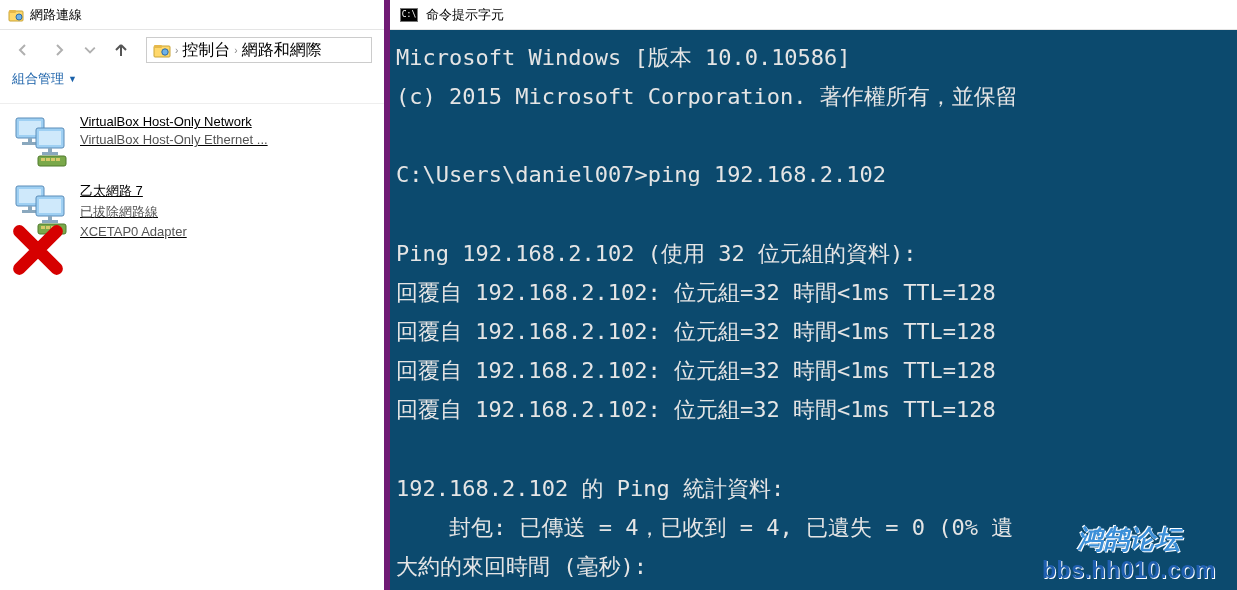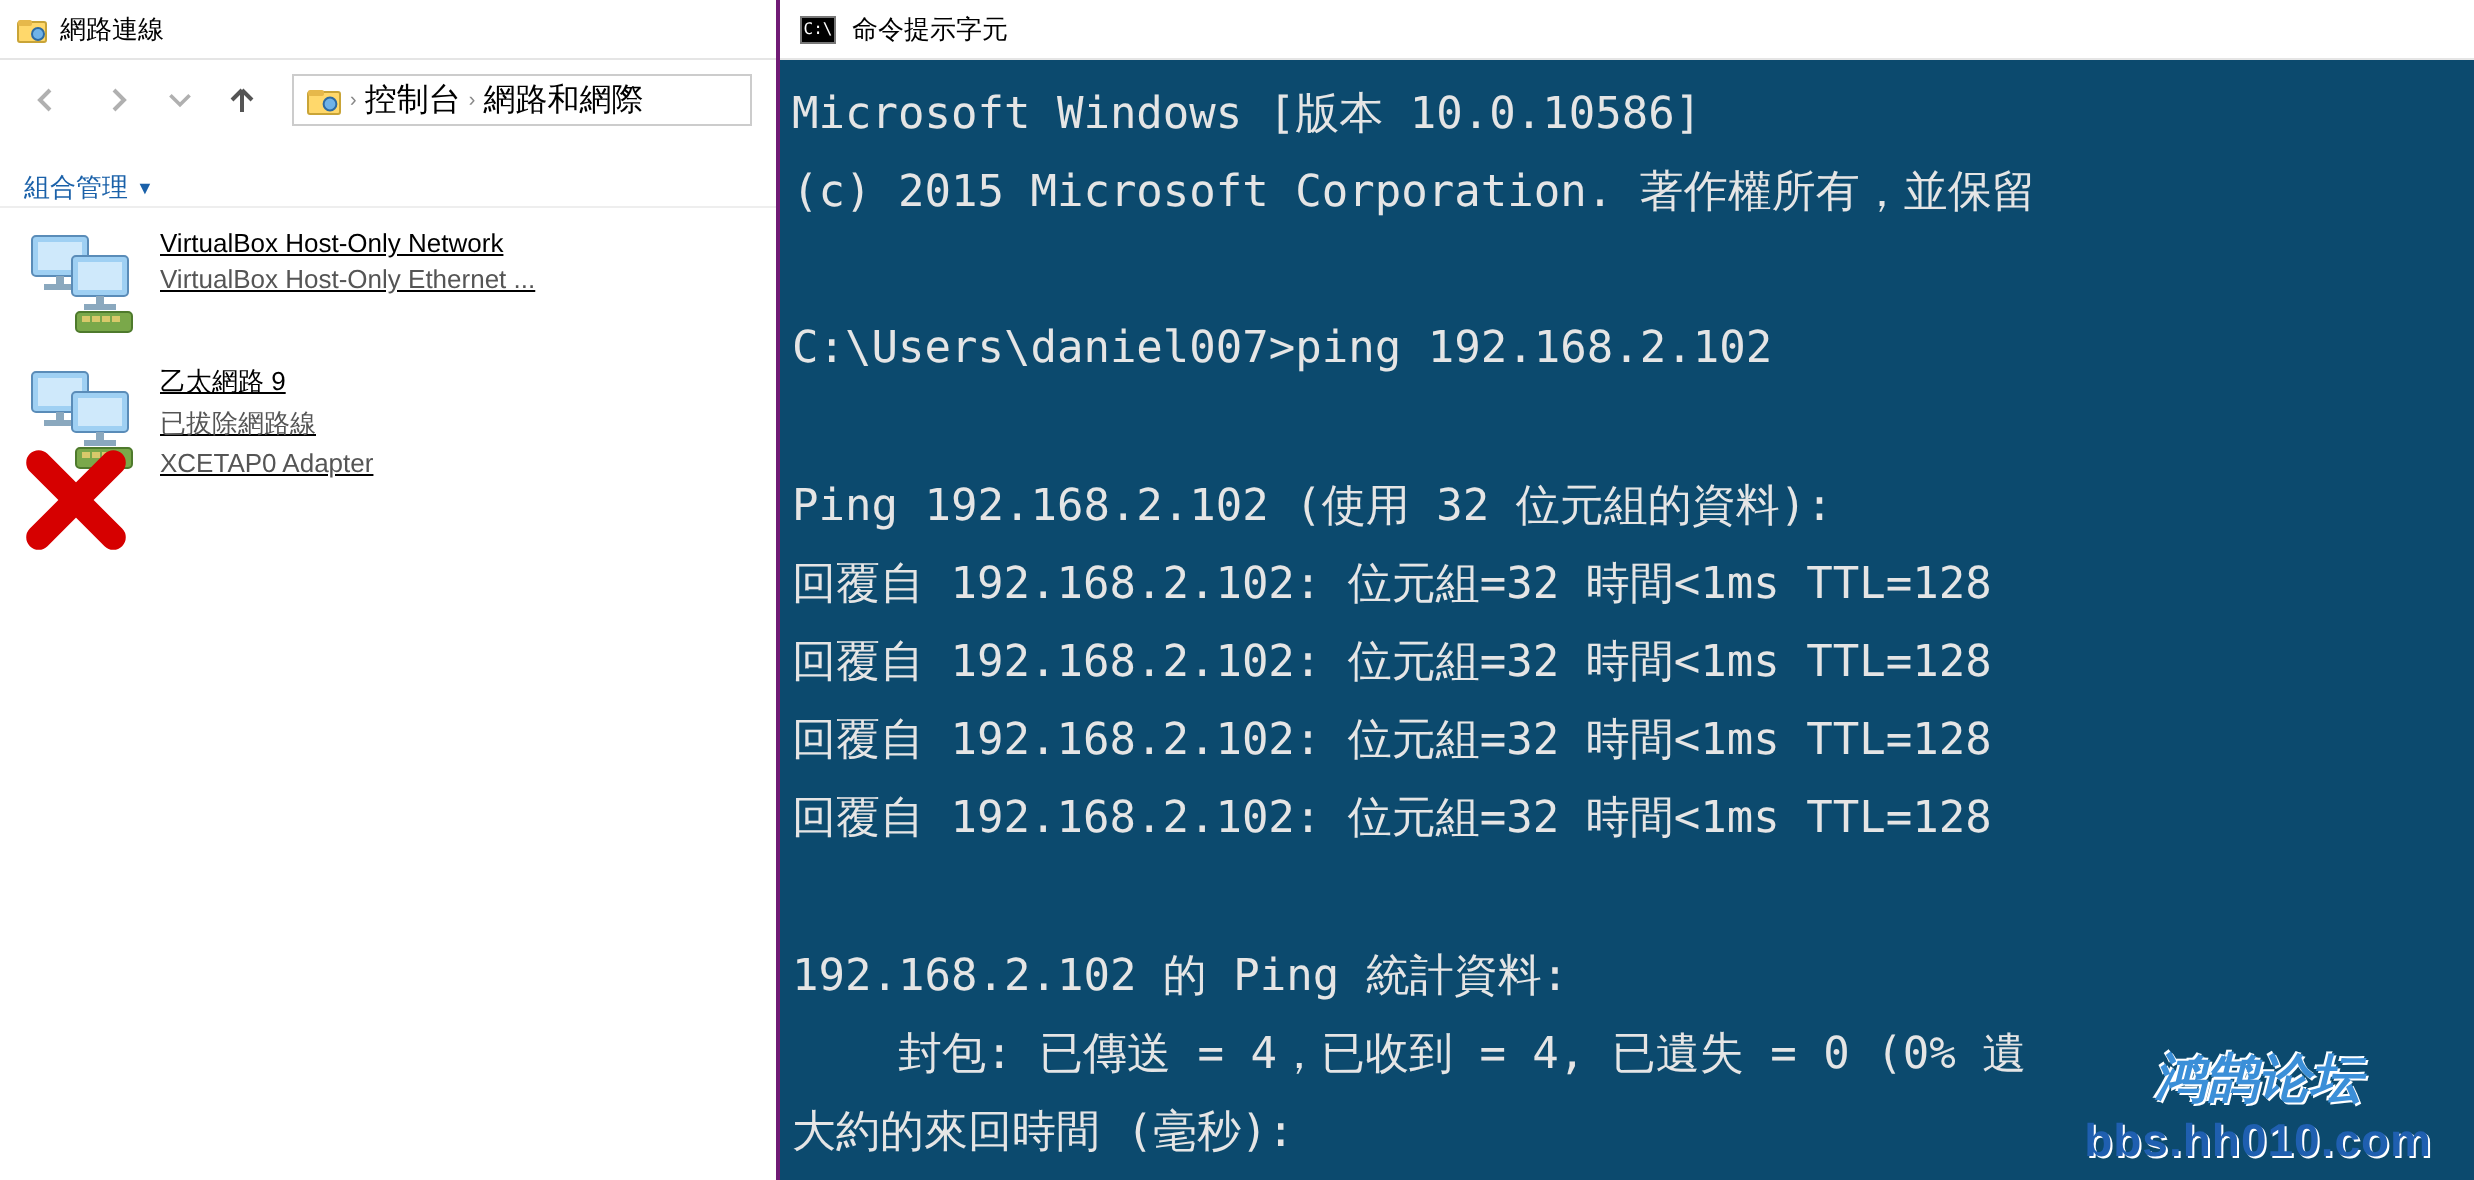--- a/index.html
+++ b/index.html
@@ -13,21 +13,21 @@
   overflow: hidden;
 }
 
 
 .explorer {
   position: absolute;
   left: 0; top: 0;
   width: 390px;
   height: 590px;
   background: #fff;
-  border-right: 2px solid #701a75;
+  border-right: 6px solid #701a75;
 }
 
 .title-bar {
   height: 30px;
   display: flex;
   align-items: center;
   padding: 0 8px;
   gap: 6px;
   border-bottom: 1px solid #e5e5e5;
 }
@@ -61,21 +61,21 @@
   gap: 4px;
   background: #fff;
 }
 .path-folder-icon { width: 18px; height: 18px; display: inline-flex; align-items: center; }
 .crumb-sep { color: #888; font-size: 10px; }
 .crumb { color: #000; font-size: 16px; white-space: nowrap; }
 
 .toolbar {
   height: 34px;
   display: flex;
-  align-items: flex-end;
+  align-items: flex-start;
   padding: 0 12px;
   border-bottom: 1px solid #eee;
   font-family: Liberation Serif, serif;
 }
 .tool-item {
   color: #1a61a9;
   font-size: 13px;
   display: flex; align-items: center; gap: 4px;
 }
 .tool-item .drop { font-size: 9px; color: #1a61a9; }
@@ -274,21 +274,21 @@
             <rect x="41" y="44" width="4" height="3" fill="#d8c96a"></rect>
             <rect x="46" y="44" width="4" height="3" fill="#d8c96a"></rect>
         </svg>
         <span class="x-mark">
           <svg viewBox="0 0 18 18">
               <path d="M3 3 L15 15 M15 3 L3 15" stroke="#d60000" stroke-width="4" stroke-linecap="round"></path>
             </svg>
         </span>
       </div>
       <div class="adapter-info">
-        <div class="adapter-name">乙太網路 9</div>
+        <div class="adapter-name">乙太網路 7</div>
         <div class="adapter-status">已拔除網路線</div>
         <div class="adapter-device">XCETAP0 Adapter</div>
       </div>
     </div>
 
   </div>
 </div>
 
 <div class="cmd">
   <div class="cmd-title">

